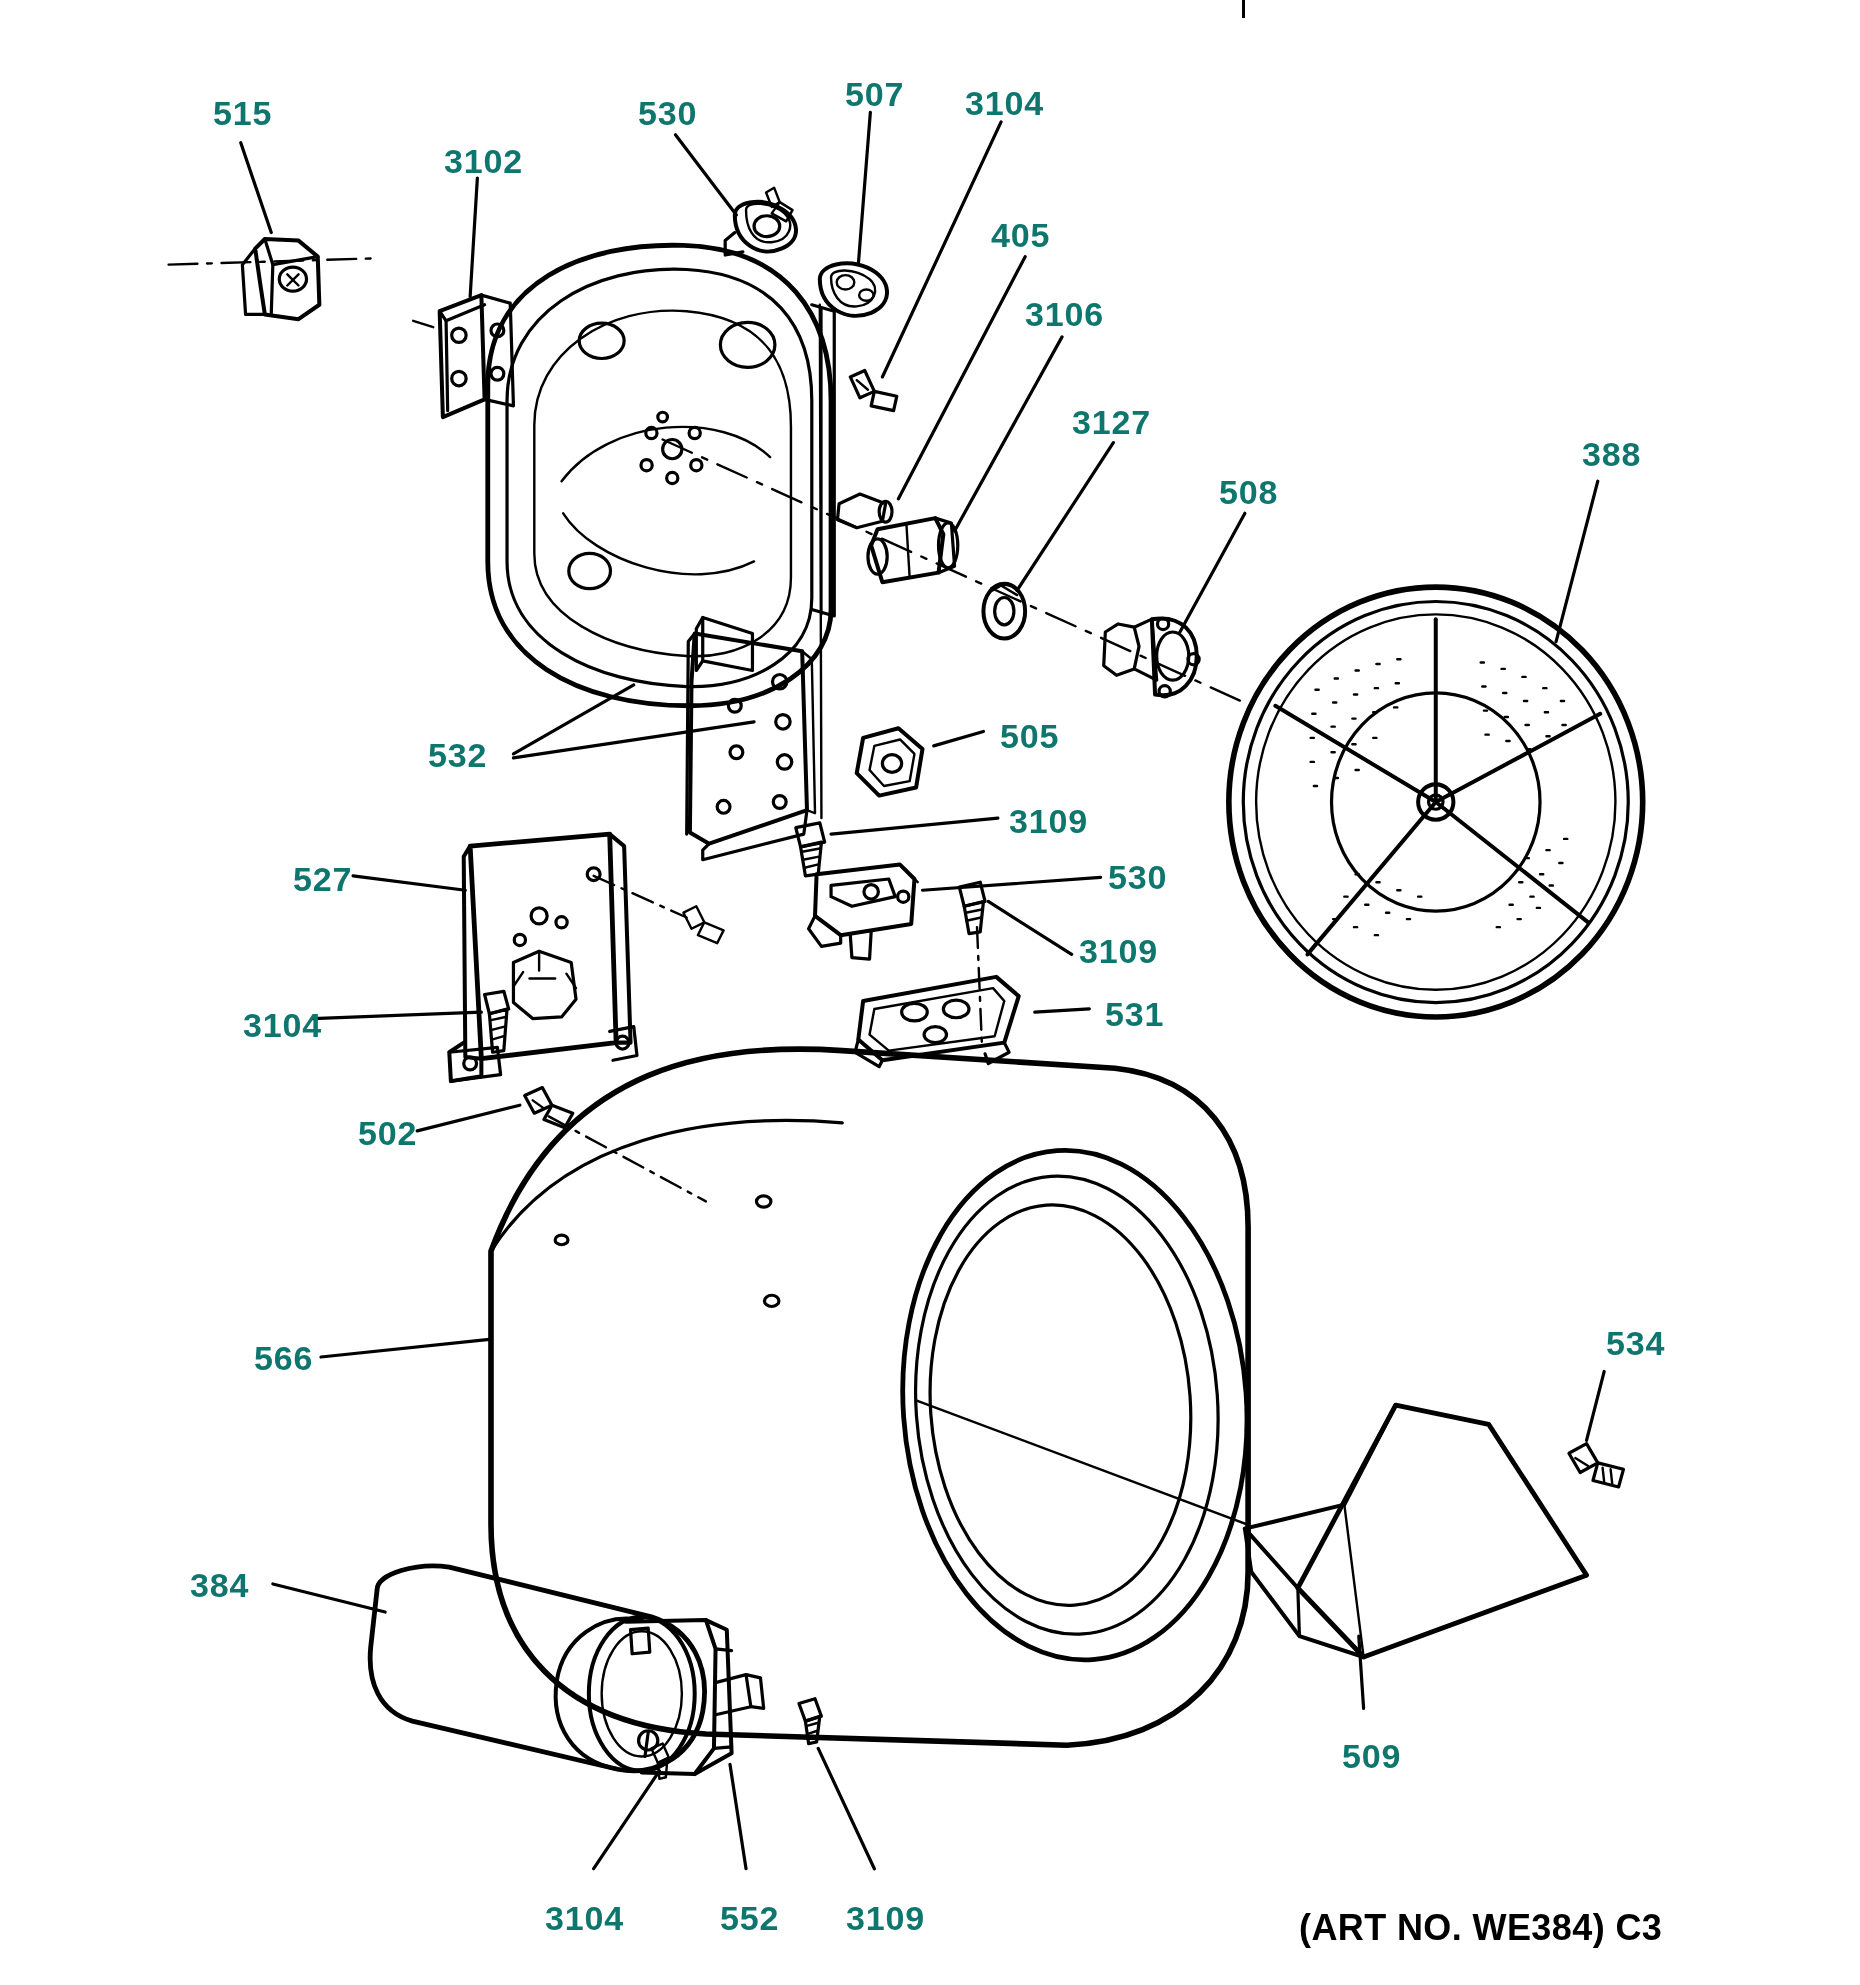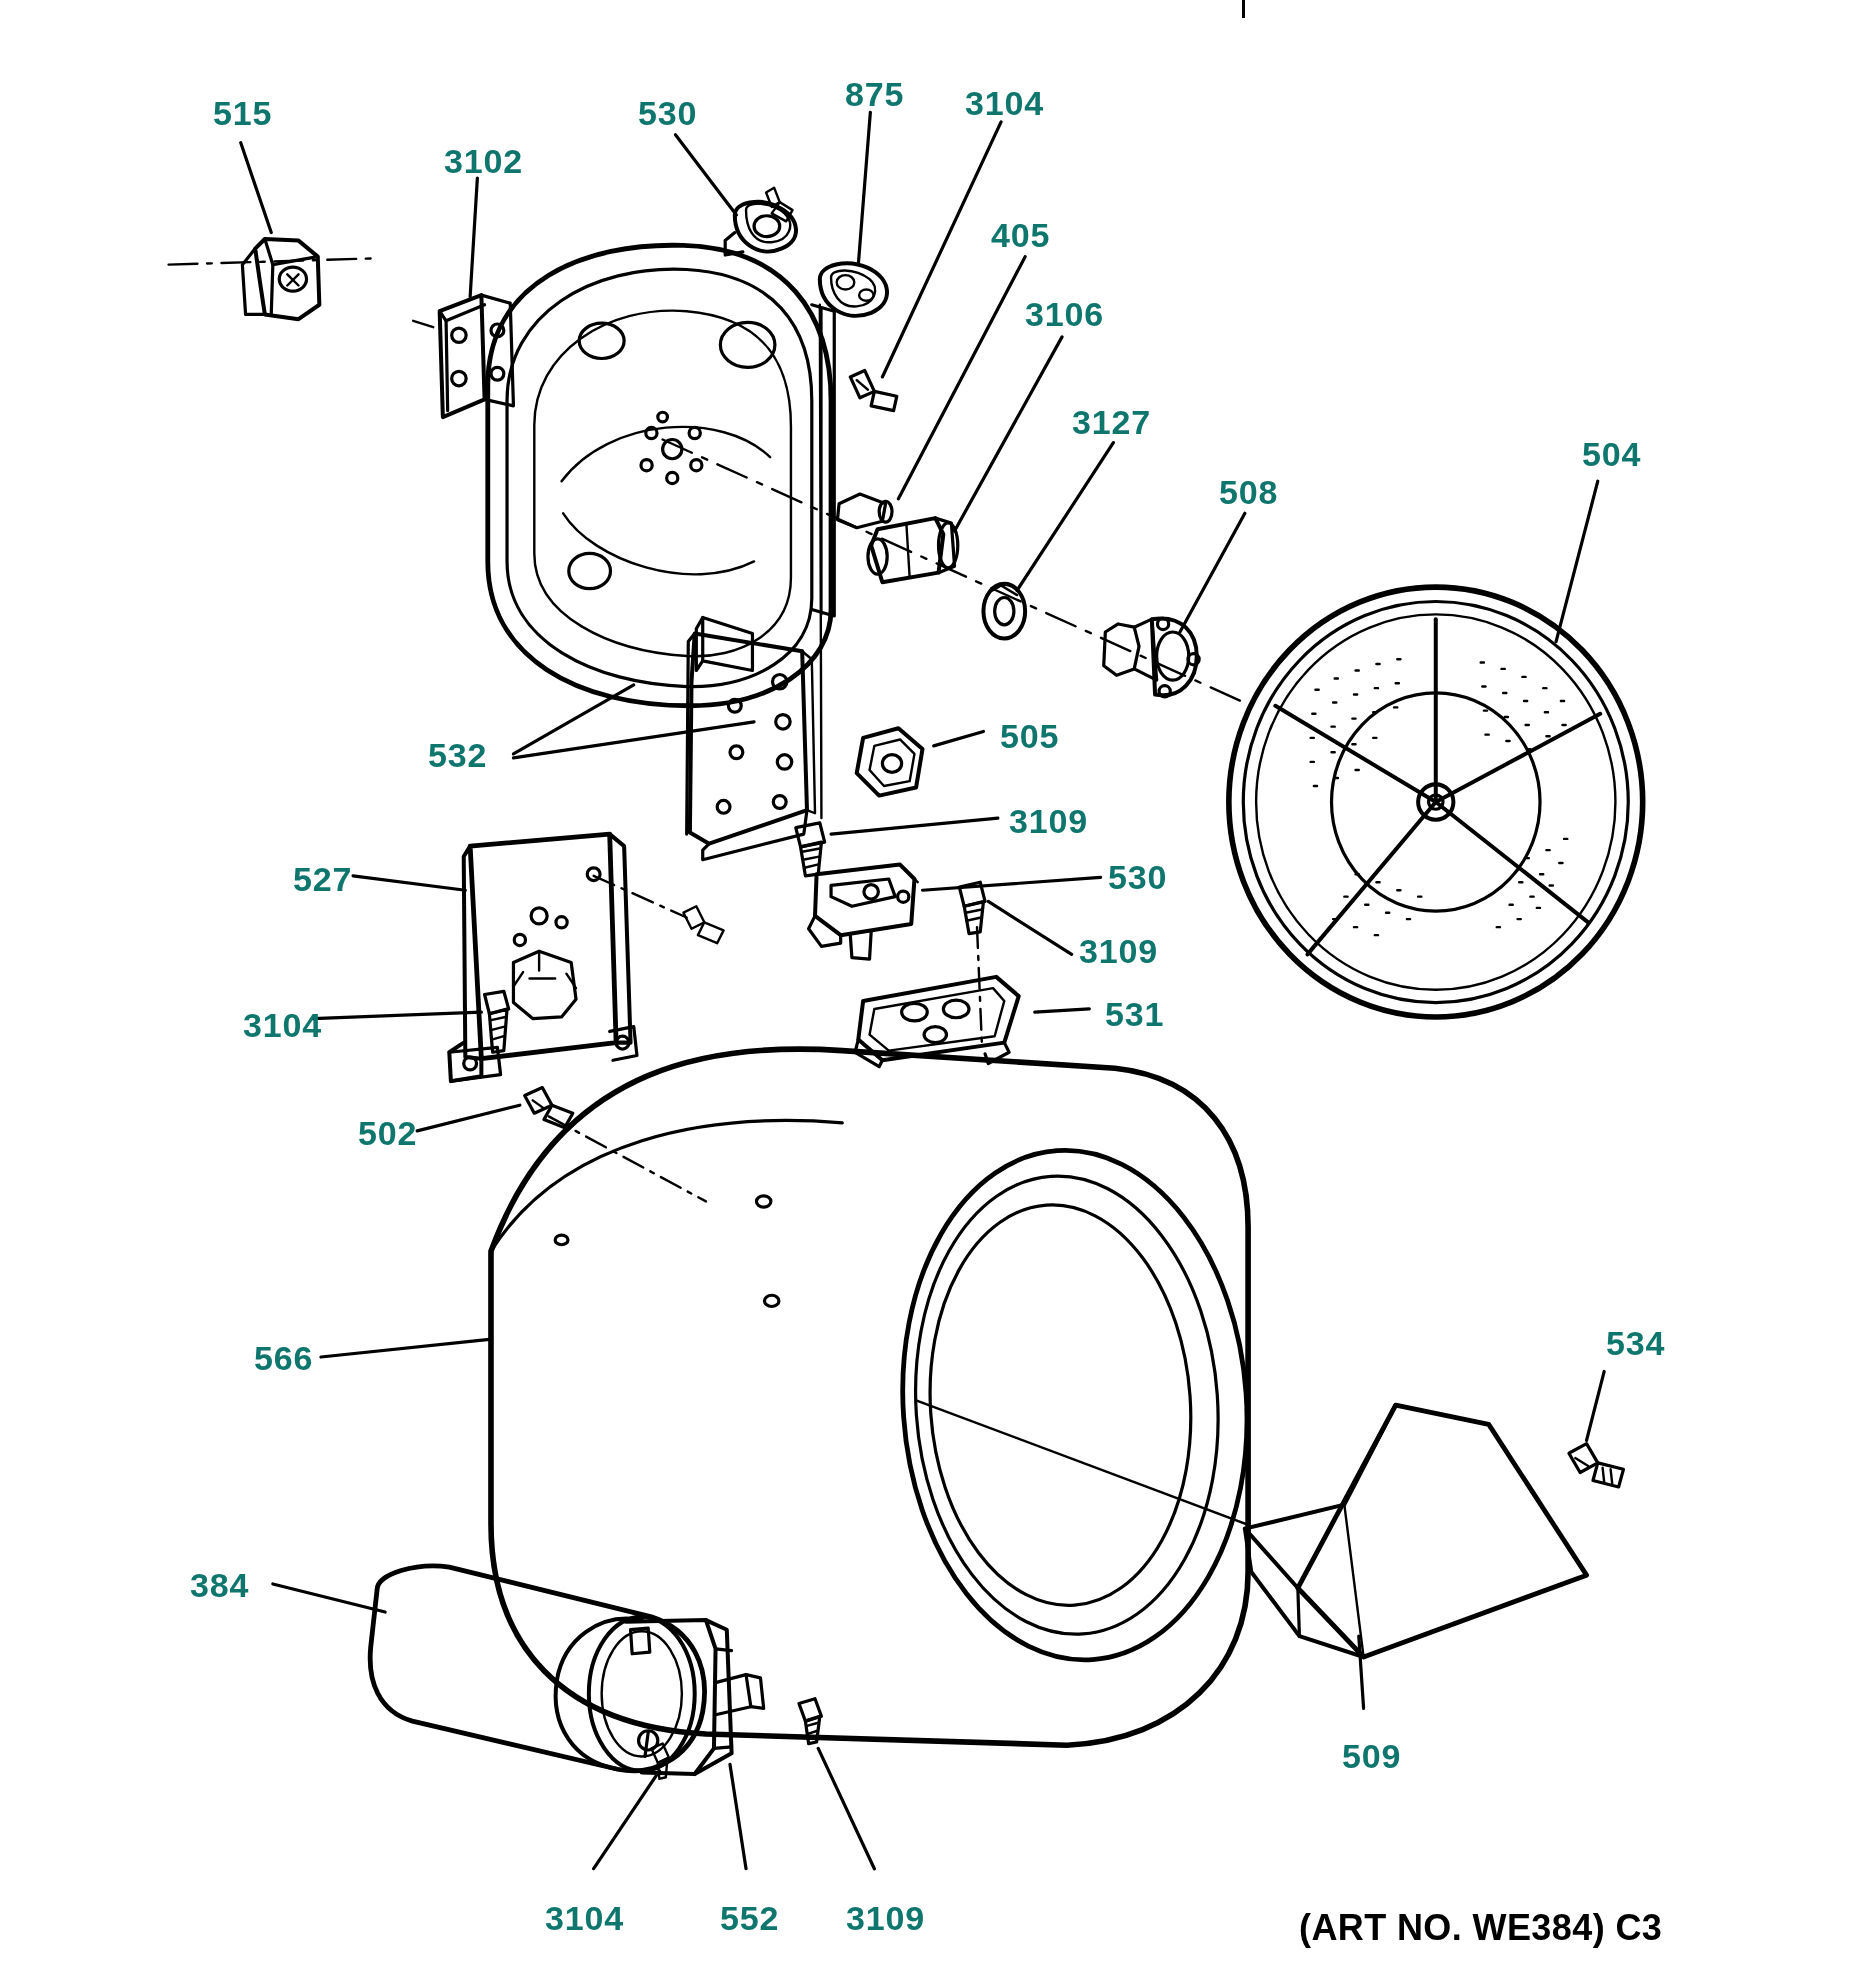--- a/index.html
+++ b/index.html
@@ -407,27 +407,27 @@
         <path d="M1006 2152 L1020 2148 M1007 2162 L1019 2158" stroke-width="3"></path>
       </g>
       <path d="M1090 2330 L1020 2180" stroke-width="4"></path>
 
     </g>
   </svg>
 
   <div class="callout" style="left:213px;  top:96px;">515</div>
   <div class="callout" style="left:444px;  top:144px;">3102</div>
   <div class="callout" style="left:638px; top:96px;">530</div>
-  <div class="callout" style="left:845px; top:77px;">875</div>
+  <div class="callout" style="left:845px; top:77px;">507</div>
   <div class="callout" style="left:965px; top:86px;">3104</div>
   <div class="callout" style="left:991px; top:218px;">405</div>
   <div class="callout" style="left:1025px; top:297px;">3106</div>
   <div class="callout" style="left:1072px; top:405px;">3127</div>
   <div class="callout" style="left:1219px; top:475px;">508</div>
-  <div class="callout" style="left:1582px; top:437px;">504</div>
+  <div class="callout" style="left:1582px; top:437px;">388</div>
   <div class="callout" style="left:428px;  top:738px;">532</div>
   <div class="callout" style="left:1000px; top:719px;">505</div>
   <div class="callout" style="left:1009px; top:804px;">3109</div>
   <div class="callout" style="left:293px;  top:862px;text-align:center;">527</div>
   <div class="callout" style="left:1108px; top:860px;">530</div>
   <div class="callout" style="left:1079px; top:934px;">3109</div>
   <div class="callout" style="left:243px;  top:1008px;">3104</div>
   <div class="callout" style="left:1105px; top:997px;">531</div>
   <div class="callout" style="left:358px;  top:1116px;">502</div>
   <div class="callout" style="left:254px;  top:1341px;">566</div>

